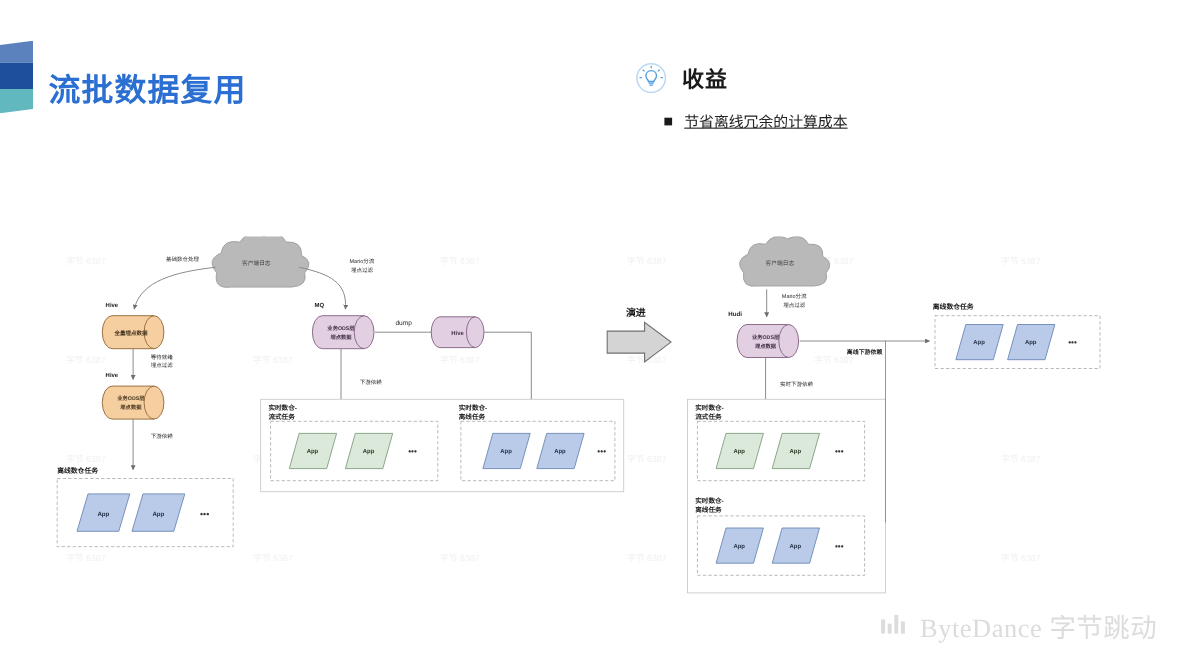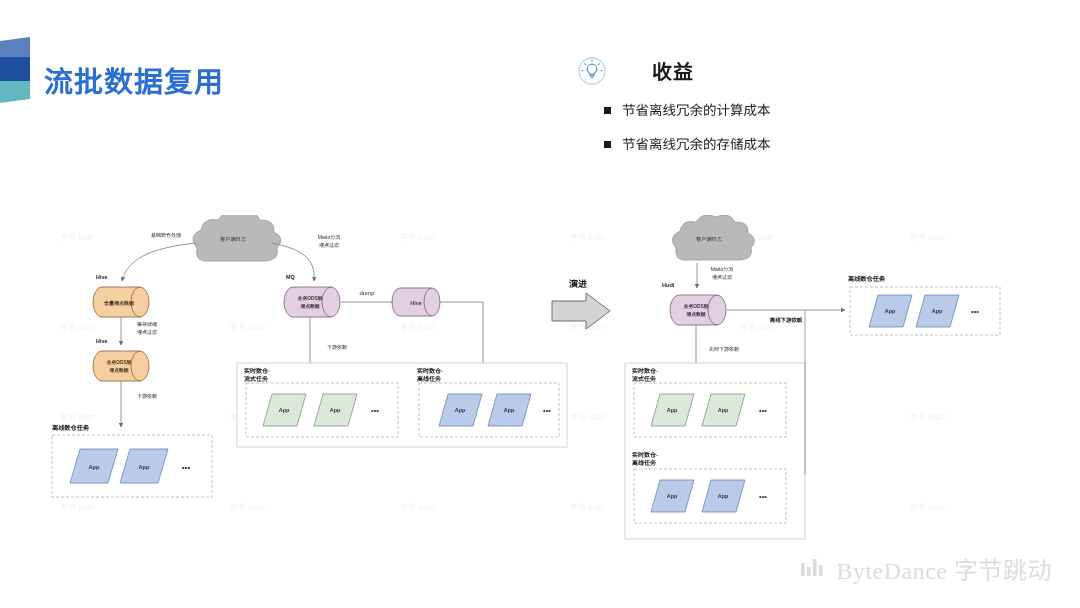--- a/index.html
+++ b/index.html
@@ -53,34 +53,34 @@
     width: 28px;
     height: 28px;
     flex: 0 0 28px;
   }
   .bulb-icon svg { display: block; }
   .benefits-title {
     font-size: 20px;
     font-weight: bold;
     color: #1a1a1a;
     letter-spacing: 1px;
-    margin-left: 32px;
   }
   .benefit-list {
     margin-top: 18px;
     padding-left: 26px;
   }
   .benefit-item {
     display: flex;
     align-items: flex-start;
     gap: 11px;
     margin-bottom: 18px;
     font-size: 13.5px;
     color: #222;
     line-height: 1.2;
+    text-decoration: underline;
   }
   .sq-bullet {
     width: 7px;
     height: 7px;
     background: #1a1a1a;
     margin-top: 4px;
     flex: 0 0 7px;
   }
 
   
@@ -143,24 +143,20 @@
         <line x1="24.6" y1="13.6" x2="22.6" y2="13.6" stroke="#4a9be0" stroke-width="1.1"></line>
       </svg>
     </span>
     <span class="benefits-title">收益</span>
   </div>
 
   <div class="benefit-list">
     <div class="benefit-item">
       <span class="sq-bullet"></span>
       <span>节省离线冗余的计算成本</span>
-    </div>
-    <div class="benefit-item">
-      <span class="sq-bullet"></span>
-      <span>节省离线冗余的存储成本</span>
     </div>
   </div>
 </div>
 
 <div class="diagram">
 <svg width="1080" height="330" viewBox="0 0 1080 330" xmlns="http://www.w3.org/2000/svg">
   <defs>
     <marker id="arrow" viewBox="0 0 10 10" refX="9" refY="5" markerWidth="5" markerHeight="5" orient="auto-start-reverse">
       <path d="M 0 0 L 10 5 L 0 10 z" fill="#6e6e6e"></path>
     </marker>

